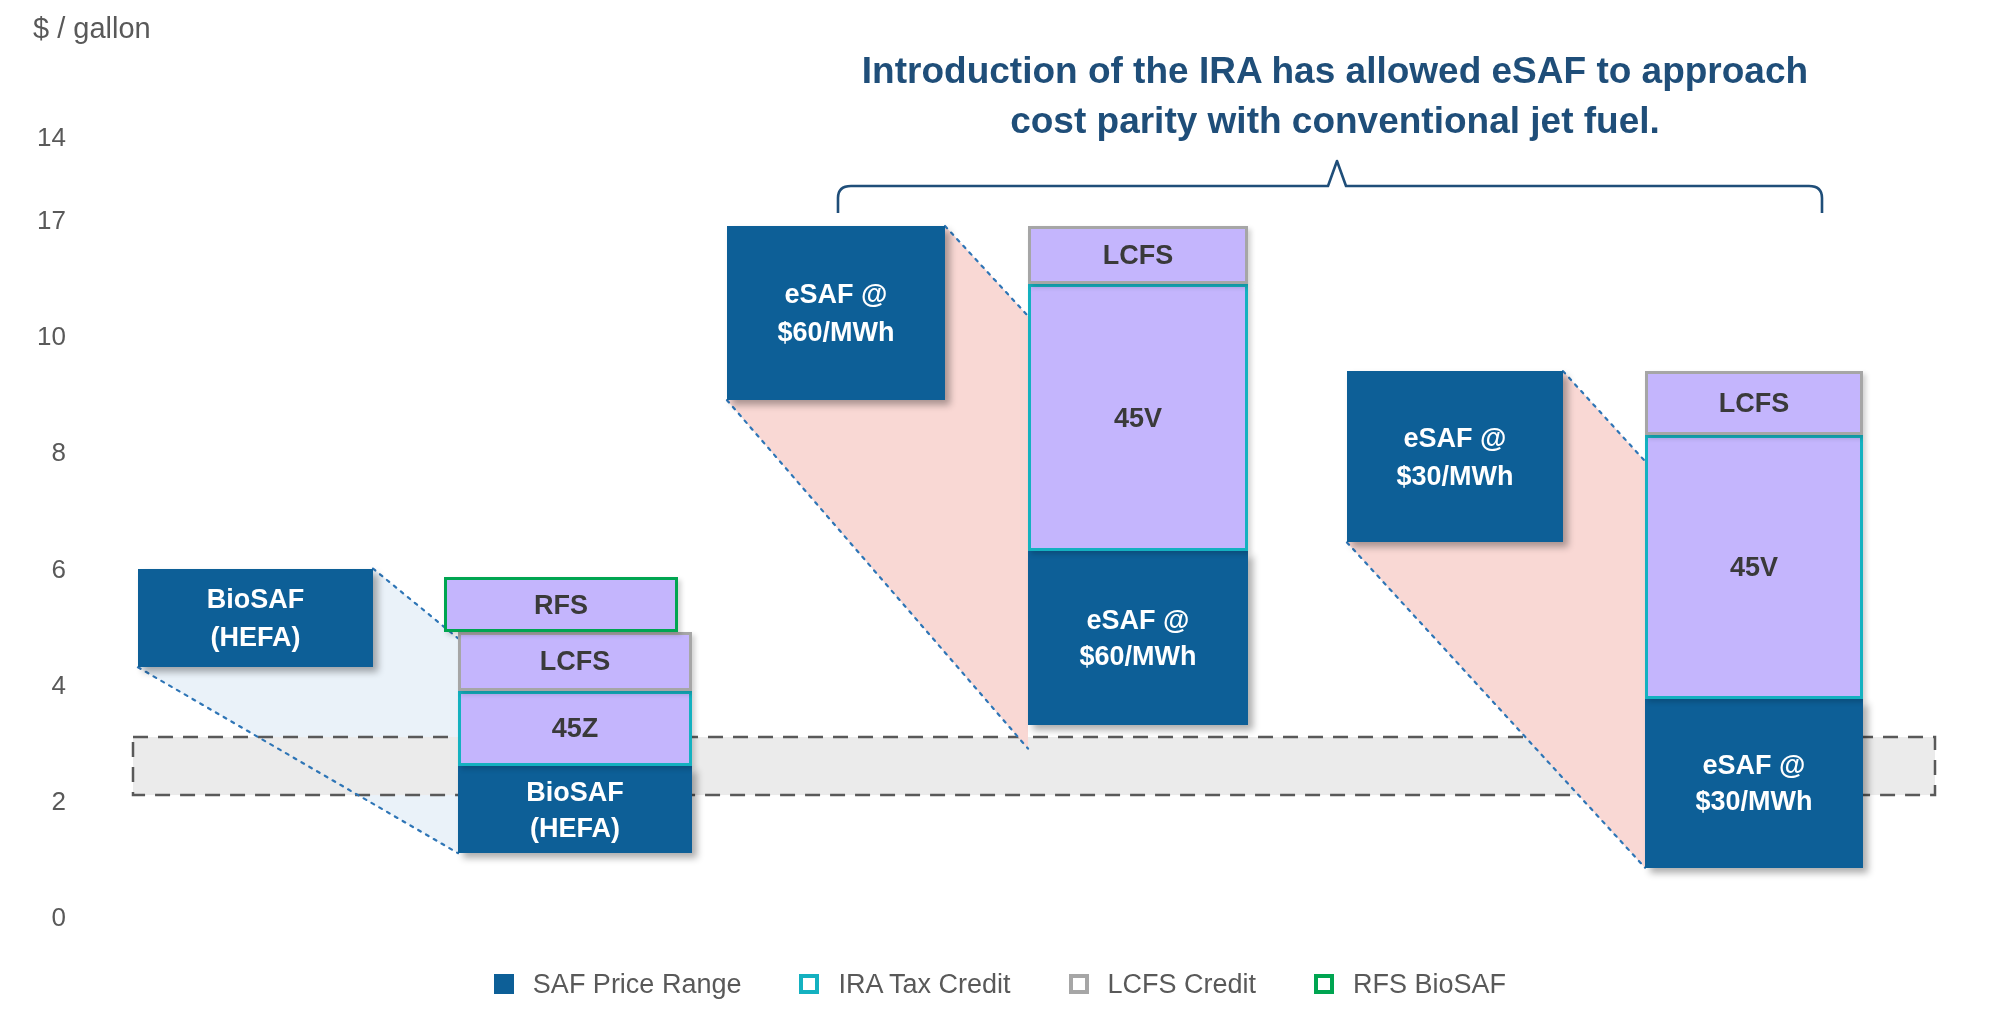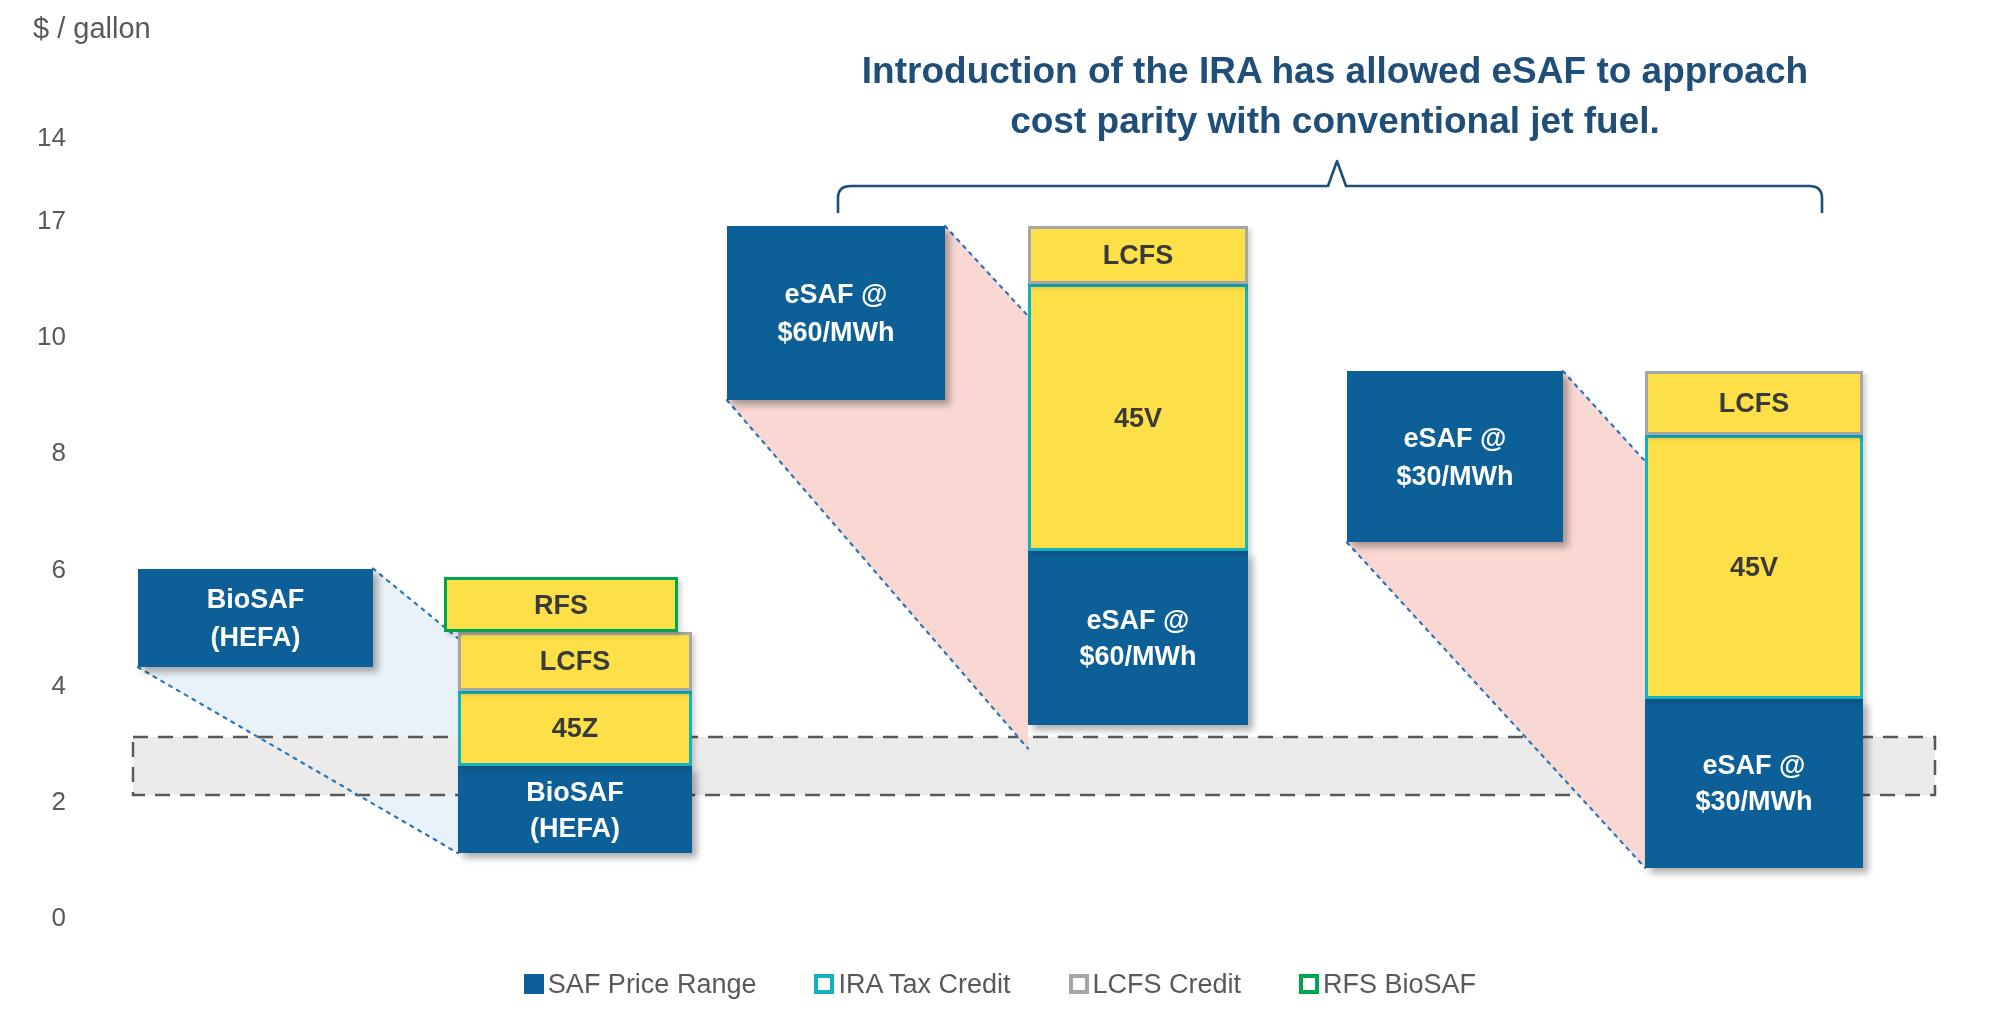--- a/index.html
+++ b/index.html
@@ -23,27 +23,27 @@
   }
   .price-box{
     display:flex;align-items:center;justify-content:center;text-align:center;
     color:#ffffff;font-weight:bold;font-size:27px;line-height:38px;
     white-space:pre-line;box-shadow:5px 5px 7px rgba(0,0,0,0.32);
   }
   .seg{
     display:flex;align-items:center;justify-content:center;text-align:center;
     font-size:27px;font-weight:bold;white-space:pre-line;line-height:36px;
   }
-  .seg.credit{background:#fde047;color:#3a3a3a;box-shadow:3px 3px 5px rgba(0,0,0,0.18);}
+  .seg.credit{background:#c4b5fd;color:#3a3a3a;box-shadow:3px 3px 5px rgba(0,0,0,0.18);}
   .seg.saf{color:#ffffff;box-shadow:5px 5px 7px rgba(0,0,0,0.32);}
   .legend{
     position:absolute;left:0;top:958px;width:2000px;height:52px;
     display:flex;align-items:center;justify-content:center;gap:58px;
   }
-  .legend-item{display:flex;align-items:center;gap:4px;font-size:27px;color:#595959;}
+  .legend-item{display:flex;align-items:center;gap:19px;font-size:27px;color:#595959;}
   .swatch{width:20px;height:20px;box-sizing:border-box;flex:0 0 auto;}
 </style>
 </head>
 <body>
 
 <div id="stage">
   <div class="ylabel">$ / gallon</div>
   <div class="title">
     <div>Introduction of the IRA has allowed eSAF to approach</div>
     <div>cost parity with conventional jet fuel.</div>

